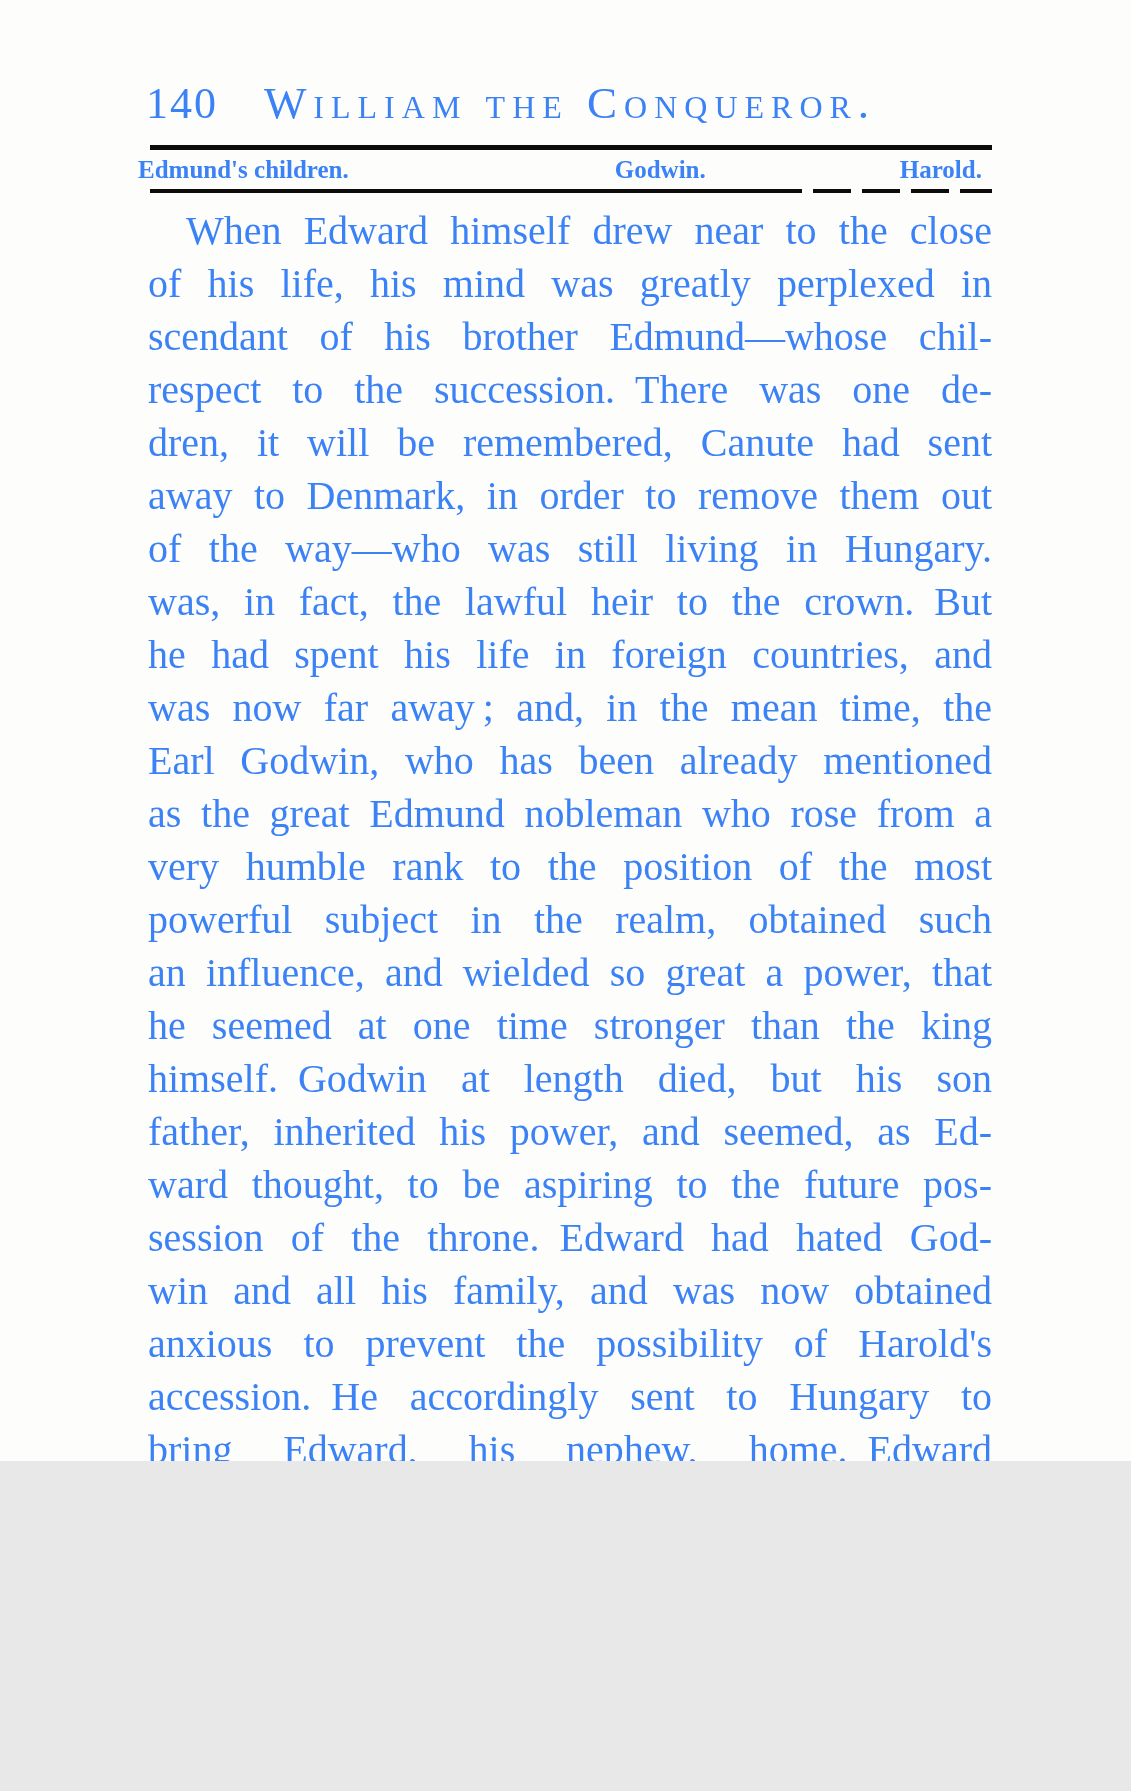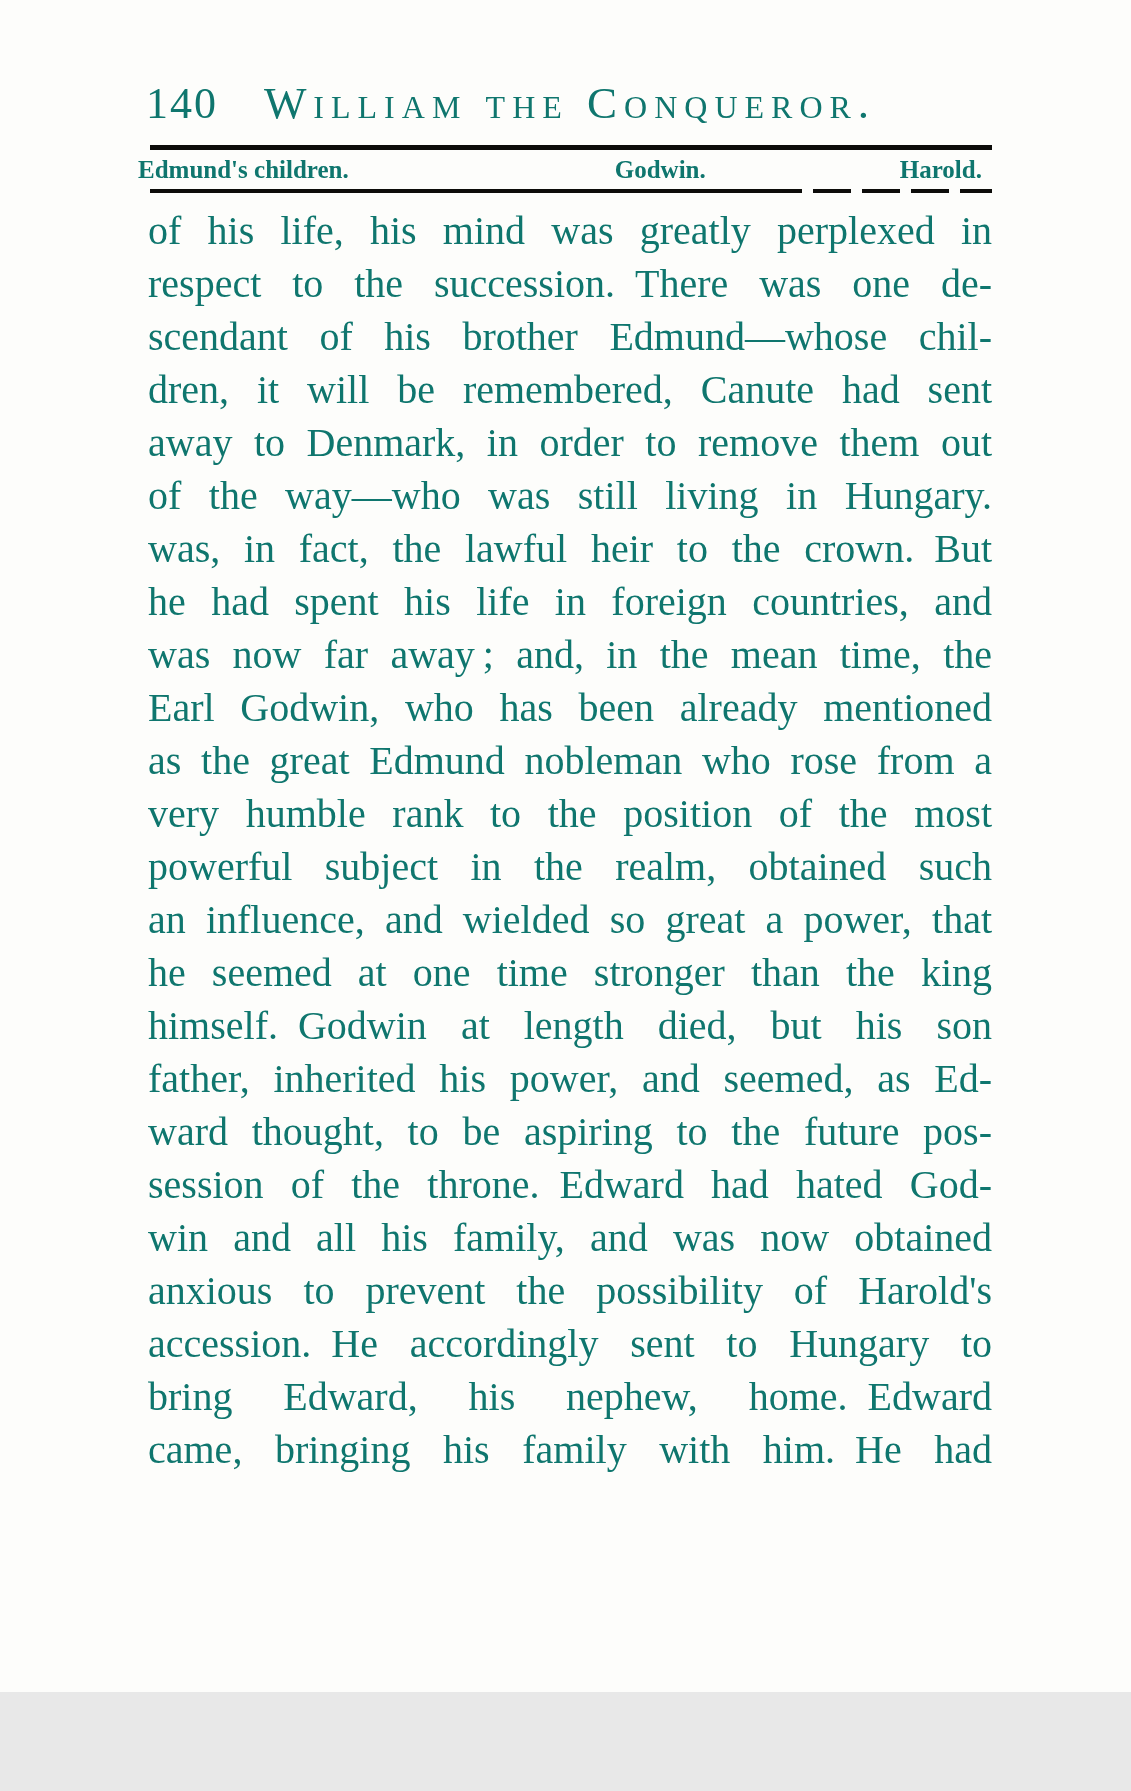--- a/index.html
+++ b/index.html
@@ -1,20 +1,20 @@
 <!DOCTYPE html>
 <html><head>
 <meta charset="utf-8">
 <style>
   html,body{margin:0;padding:0;background:#e8e8e8;}
   .page{
     position:relative;
-    width:1131px;height:1692px;
+    width:1131px;height:1461px;
     background:#fdfdfb;
-    color:#0f766e;
+    color:#3b82f6;
     font-family:"Liberation Serif","DejaVu Serif",serif;
     overflow:hidden;
   }
   .page-number{
     position:absolute;left:146px;top:80px;
     font-size:44px;line-height:48px;
     letter-spacing:2px;
   }
   .running-title{
     position:absolute;left:148px;top:78px;width:844px;
@@ -71,23 +71,24 @@
     <span class="guide-center">Godwin.</span>
     <span class="guide-right">Harold.</span>
   </div>
 
   <div class="rule-bottom">
     <div class="solid"></div>
     <div class="dashed"></div>
   </div>
 
   <div class="body-text">
+    <div class="body-line indent">When Edward himself drew near to the close</div>
     <div class="body-line">of his life, his mind was greatly perplexed in</div>
+    <div class="body-line">scendant of his brother Edmund—whose chil-</div>
     <div class="body-line">respect to the succession. There was one de-</div>
-    <div class="body-line">scendant of his brother Edmund—whose chil-</div>
     <div class="body-line">dren, it will be remembered, Canute had sent</div>
     <div class="body-line">away to Denmark, in order to remove them out</div>
     <div class="body-line">of the way—who was still living in Hungary.</div>
     <div class="body-line">was, in fact, the lawful heir to the crown. But</div>
     <div class="body-line">he had spent his life in foreign countries, and</div>
     <div class="body-line">was now far away ; and, in the mean time, the</div>
     <div class="body-line">Earl Godwin, who has been already mentioned</div>
     <div class="body-line">as the great Edmund nobleman who rose from a</div>
     <div class="body-line">very humble rank to the position of the most</div>
     <div class="body-line">powerful subject in the realm, obtained such</div>

